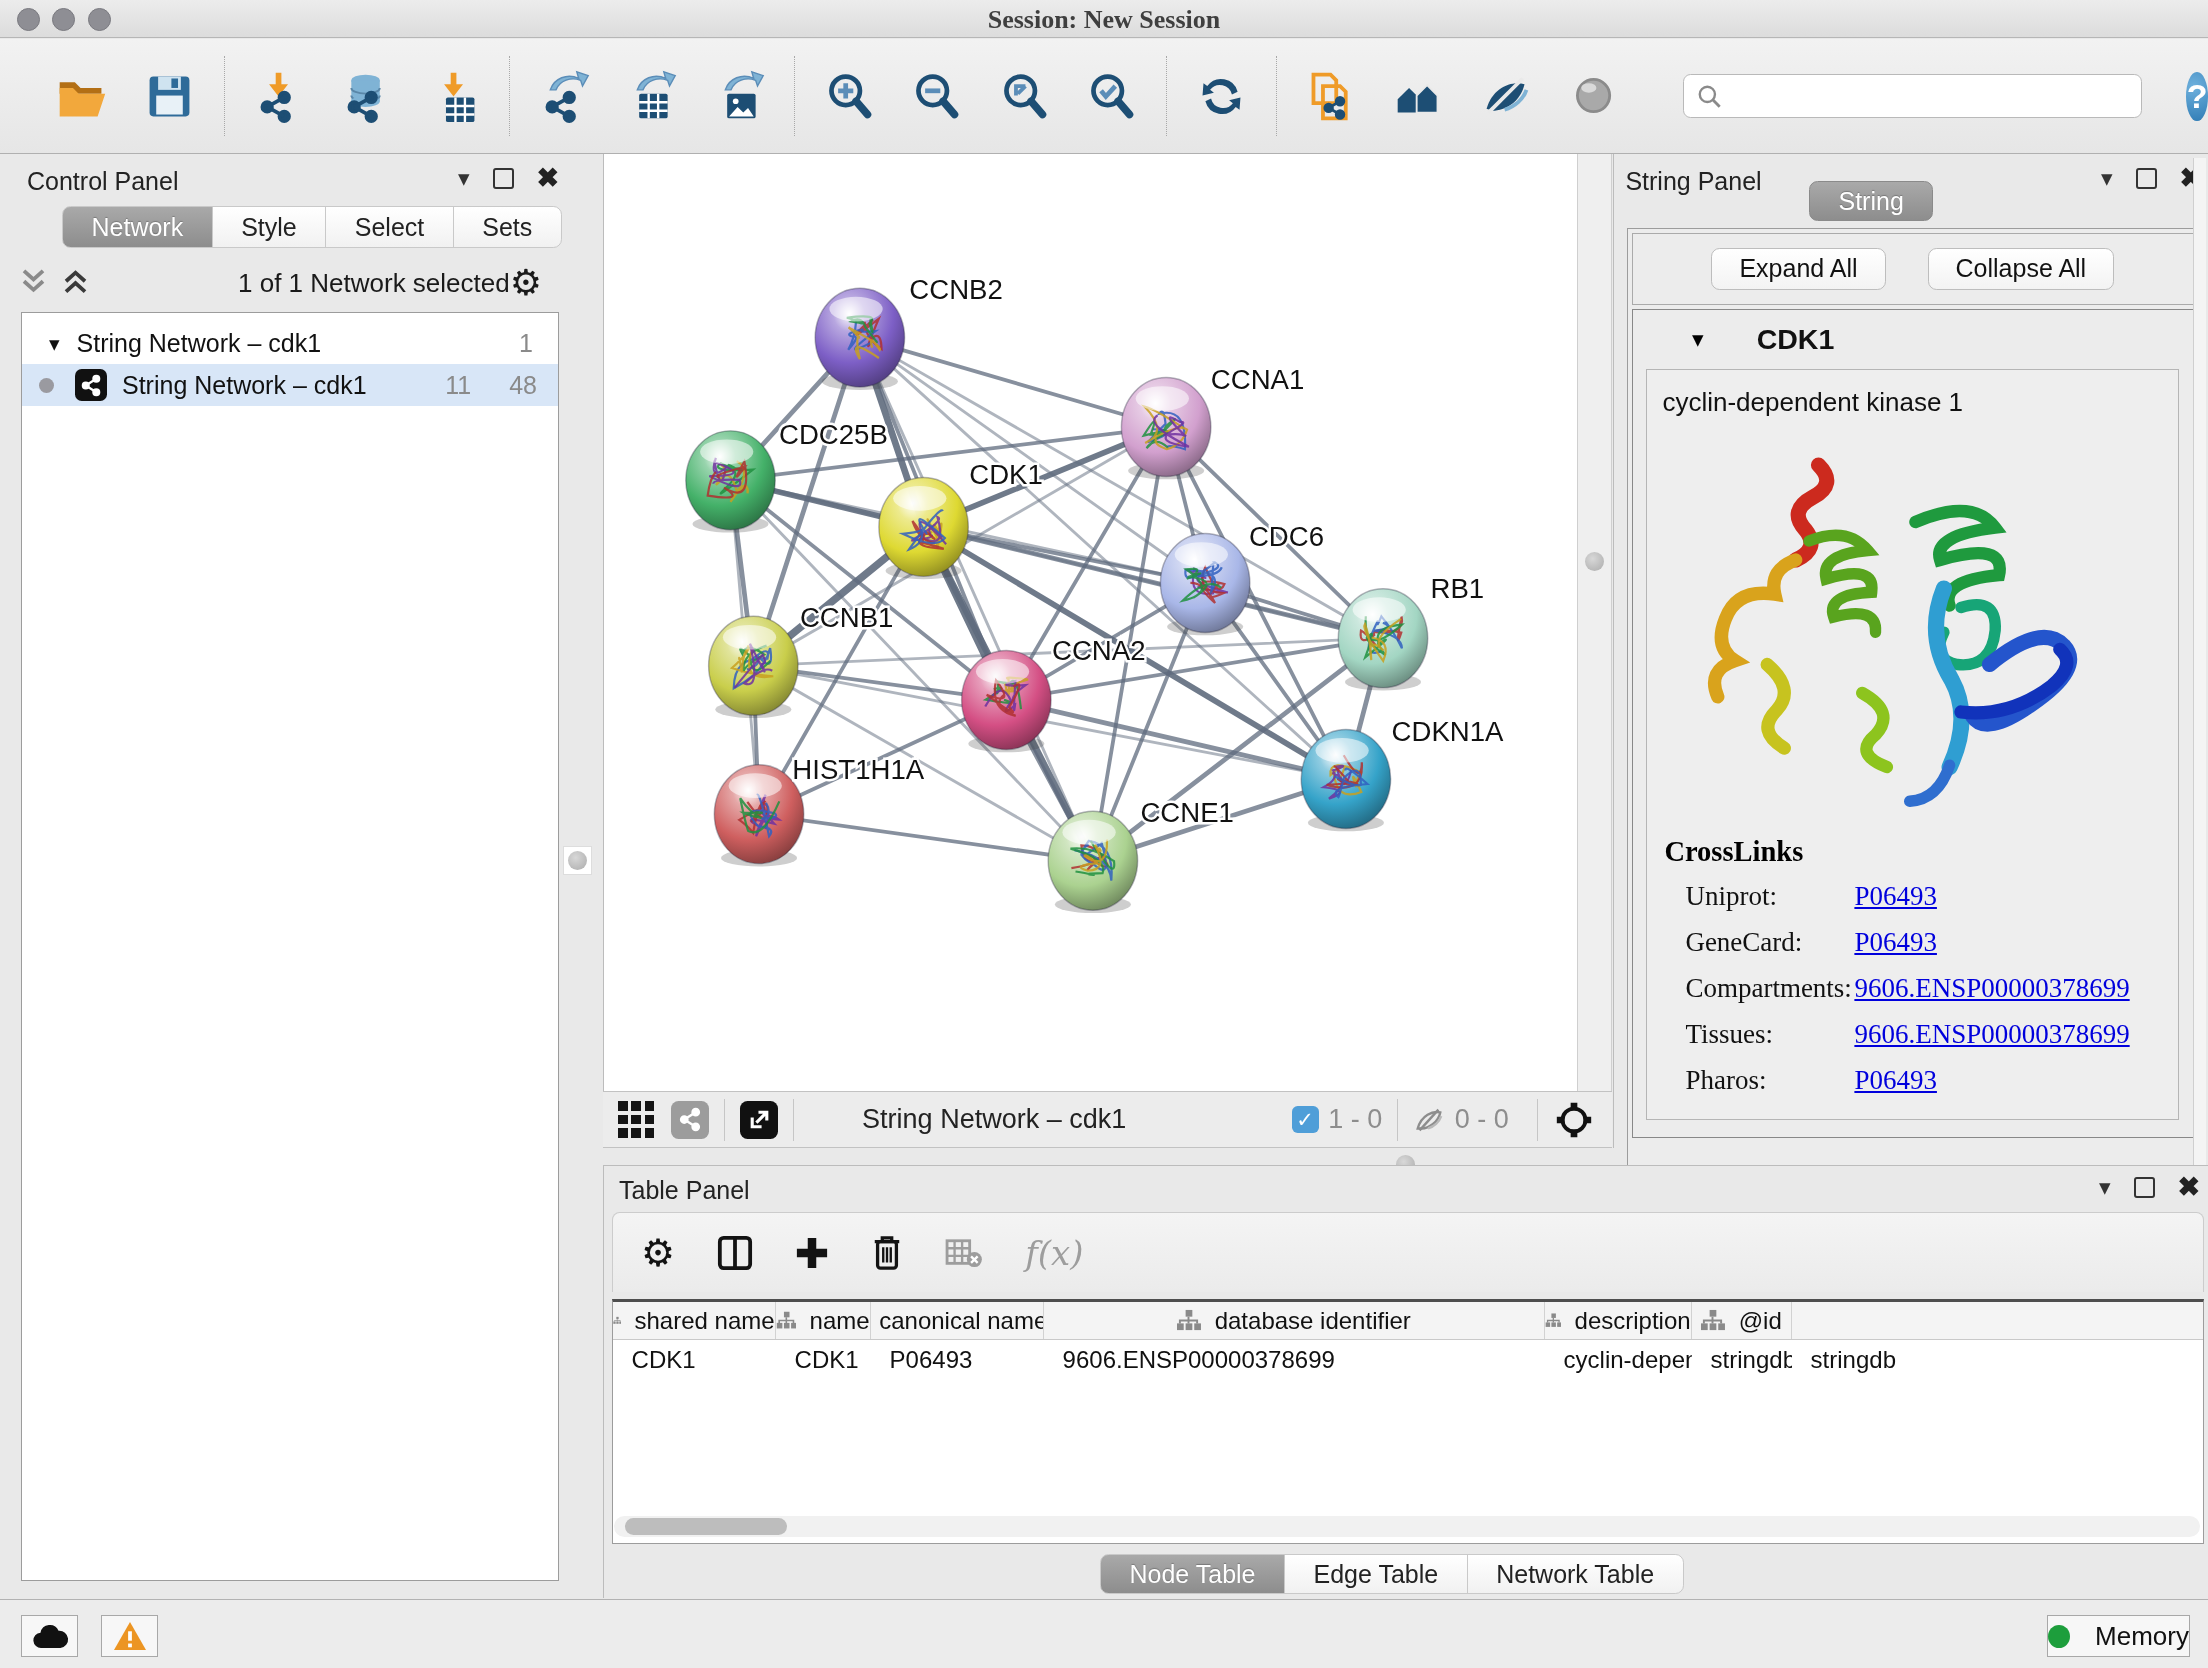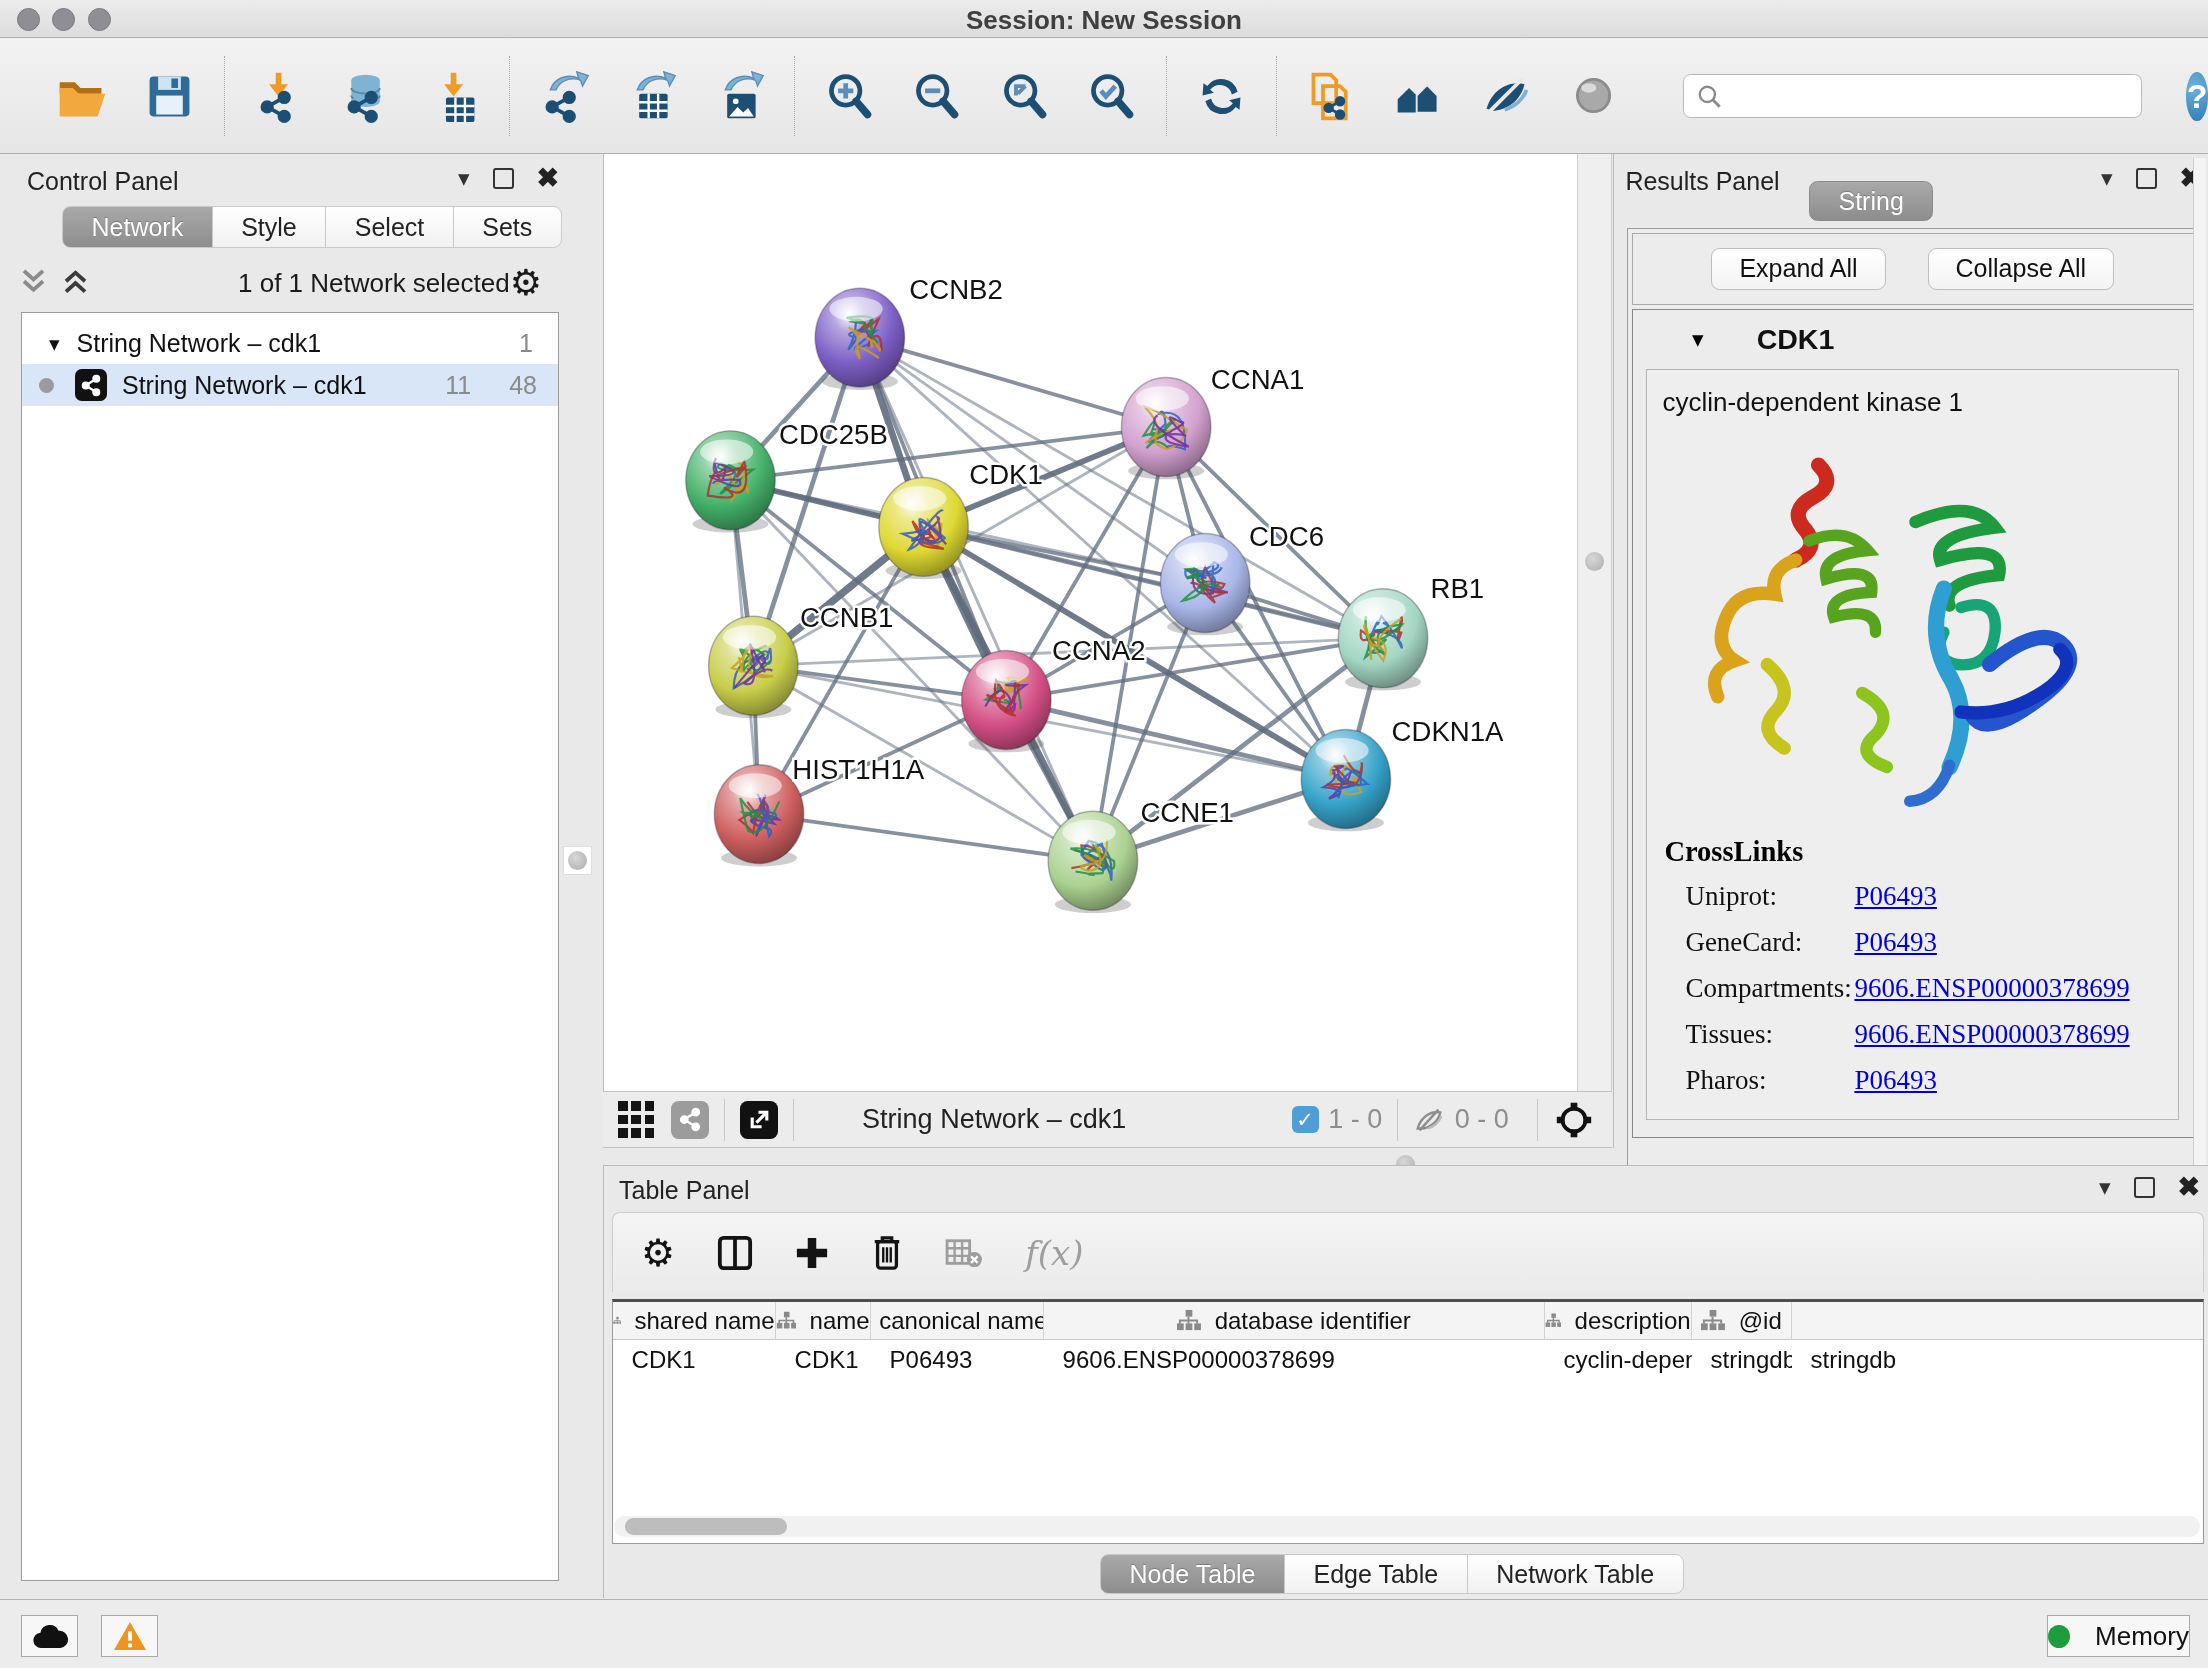--- a/index.html
+++ b/index.html
@@ -3,21 +3,21 @@
 <meta charset="utf-8">
 <style>
   * { margin:0; padding:0; box-sizing:border-box; }
   html,body { background:#d9d9d9; }
   body { font-family:"Liberation Sans", sans-serif; }
   #app { position:relative; width:2208px; height:1668px; background:#e9e9e9; overflow:hidden;
          font-family:"Liberation Sans", sans-serif; }
 
   
   .titlebar { position:absolute; left:0; top:0; width:2208px; height:38px;
-    background:linear-gradient(#ececec,#dcdcdc); border-bottom:1px solid #b6b6b6; }
+    background:linear-gradient(#ececec,#dcdcdc); border-bottom:1px solid #b6b6b6;font-family:Liberation Serif, serif; }
   .traffic { position:absolute; top:7.6px; width:23px; height:23px; border-radius:50%;
     background:#8e8e94; border:1px solid #7a7a80; }
   .win-title { position:absolute; left:0; right:0; top:4.8px; text-align:center; font-size:26px;
     color:#3f3f3f; font-weight:600; }
 
   
   .toolbar { position:absolute; left:0; top:39px; width:2208px; height:115px;
     background:linear-gradient(#f2f2f2,#e6e6e6); border-bottom:1px solid #b0b0b0;
     display:flex; align-items:center; padding-left:27px; }
   .tb-group { display:flex; align-items:center; gap:28.5px; padding:0 25px; }
@@ -679,21 +679,21 @@
           <circle cx="22" cy="22" r="12" fill="none" stroke="#111" stroke-width="4"></circle>
           <path d="M22 4v8M22 32v8M4 22h8M32 22h8" stroke="#111" stroke-width="7"></path>
         </svg>
       </span>
   </div>
   <span class="knob h-splitter-knob">
       <i></i>
     </span>
 
   <div class="results-panel">
-    <div class="rp-header panel-title">Results Panel</div>
+    <div class="rp-header panel-title">String Panel</div>
     <div class="panel-ctrls" style="left:487px; top:11.4px;">
       <span class="pc-menu">▾</span>
       <span class="pc-float"></span>
       <span class="pc-close">✖</span>
     </div>
     <div class="string-tab">String</div>
     <div class="rp-outer">
       <div class="rp-expandbox">
         <span class="rp-btn">Expand All</span>
         <span class="rp-btn">Collapse All</span>

